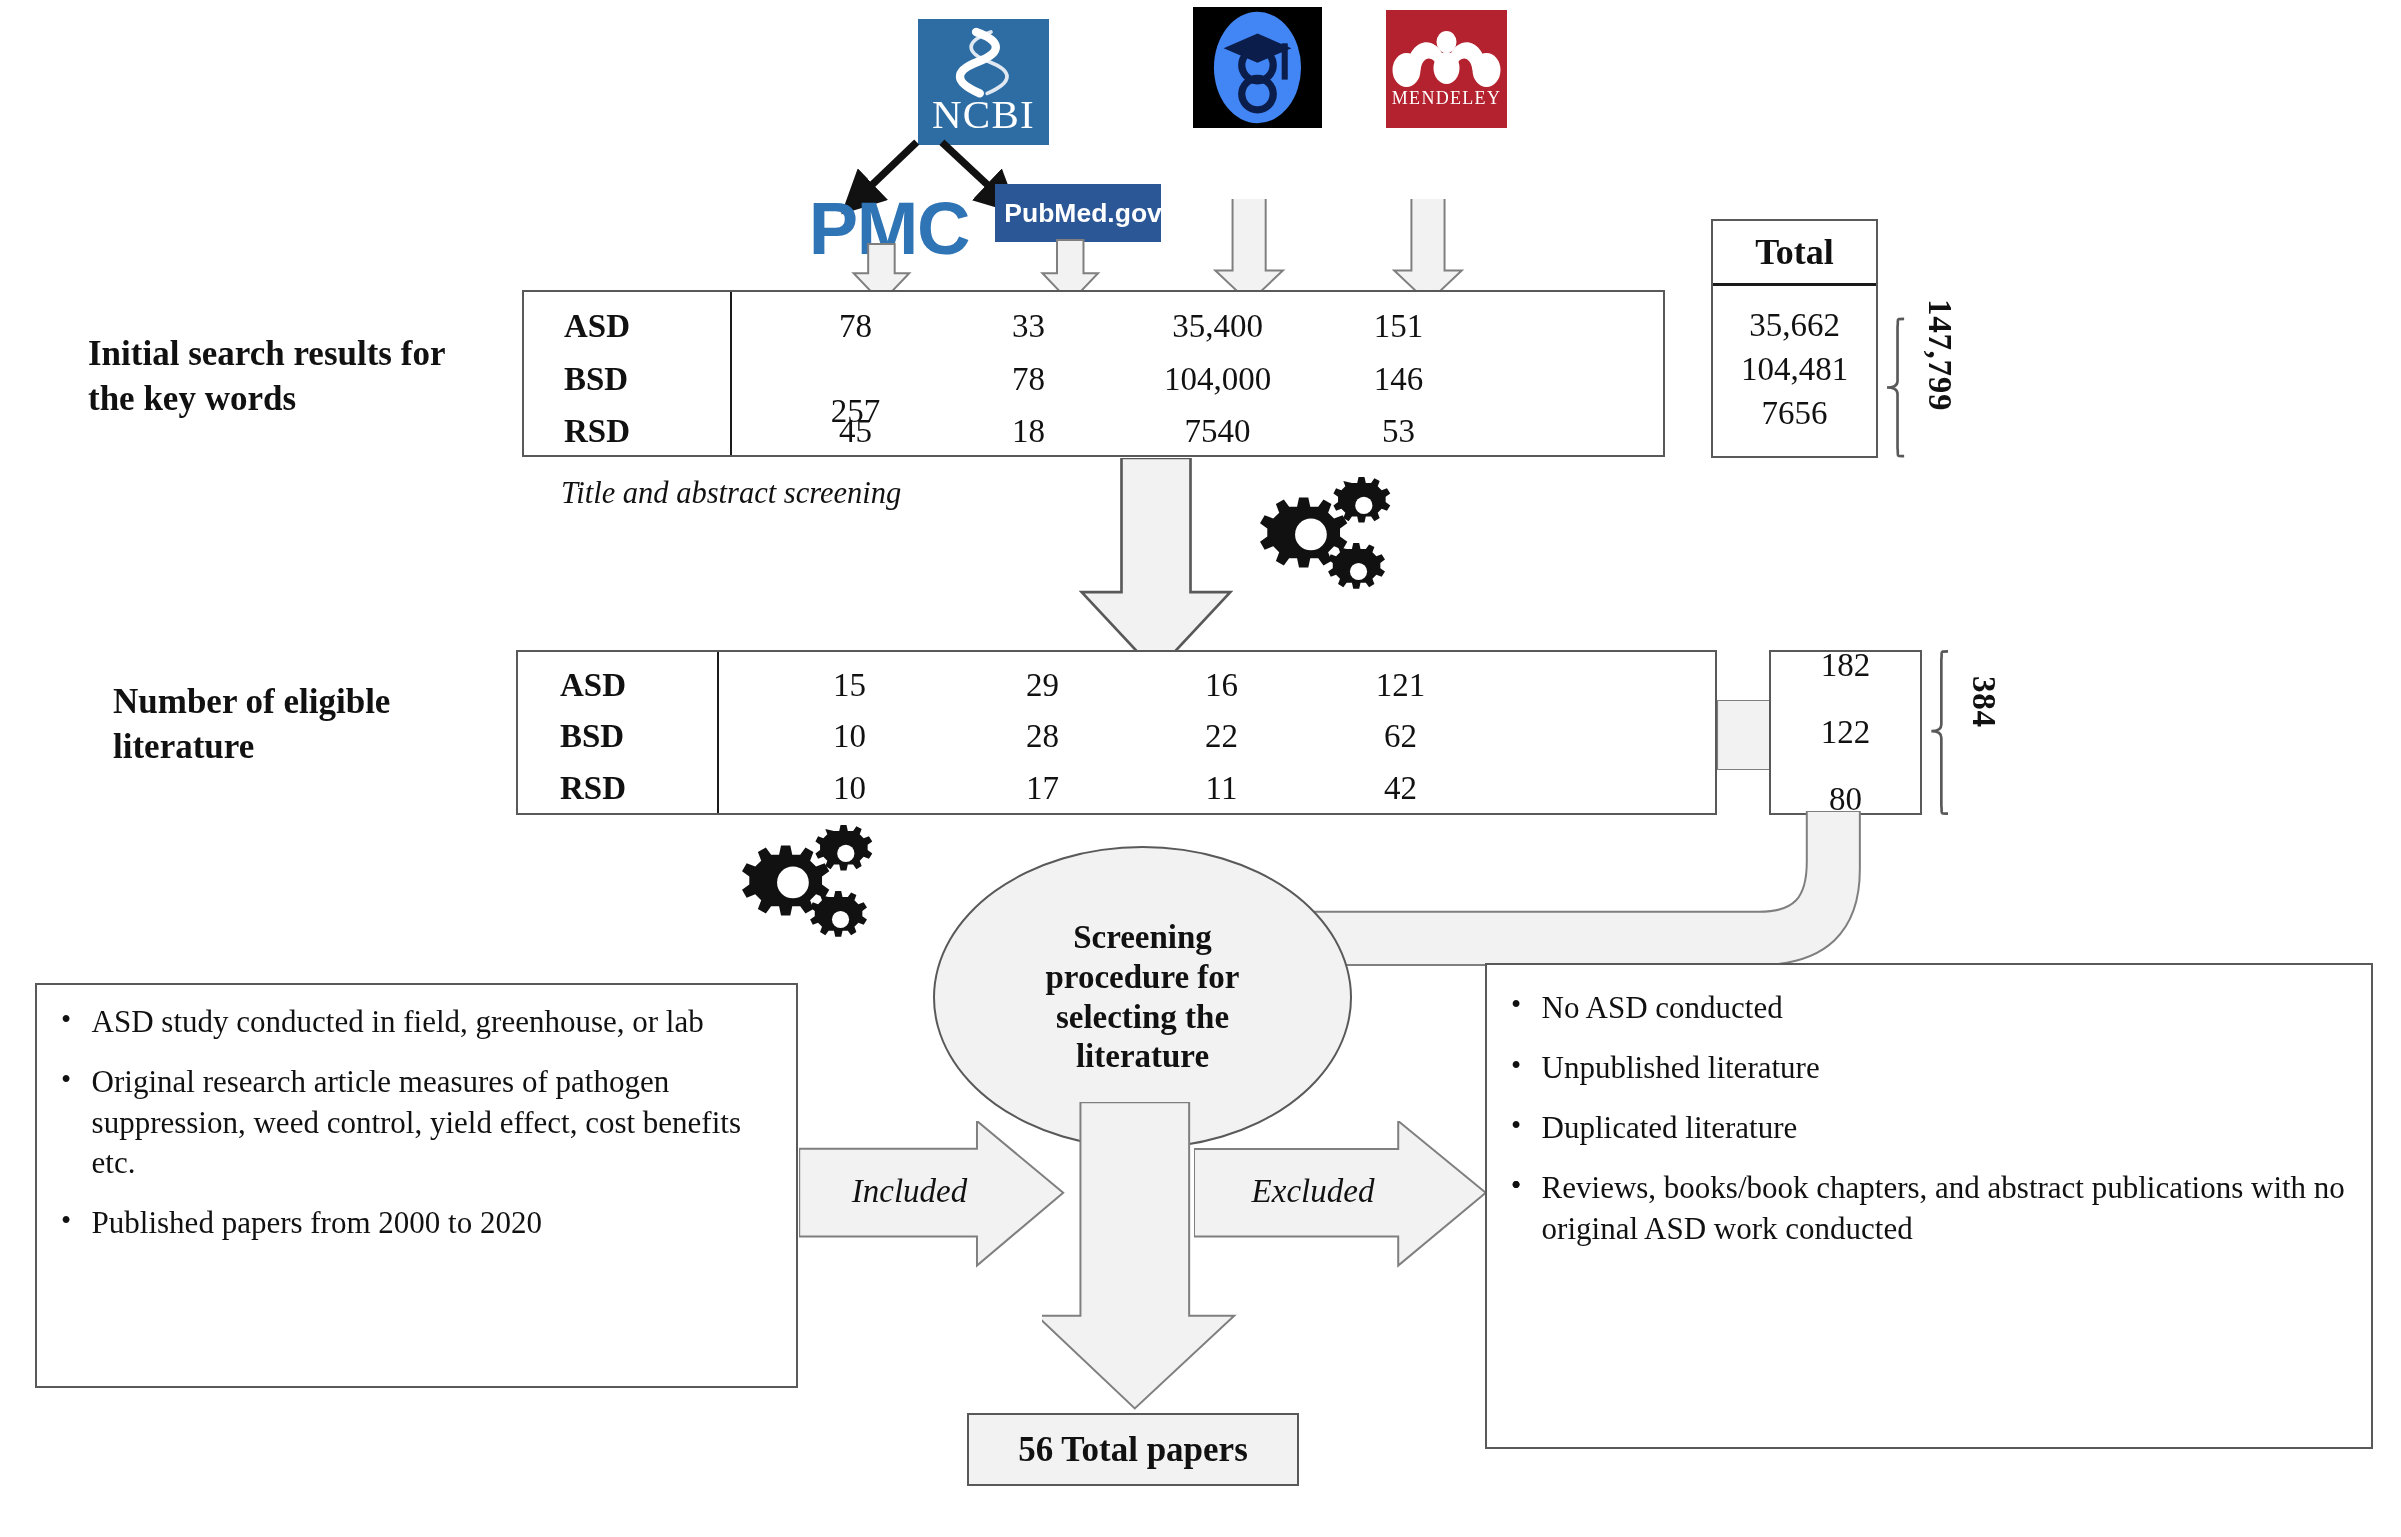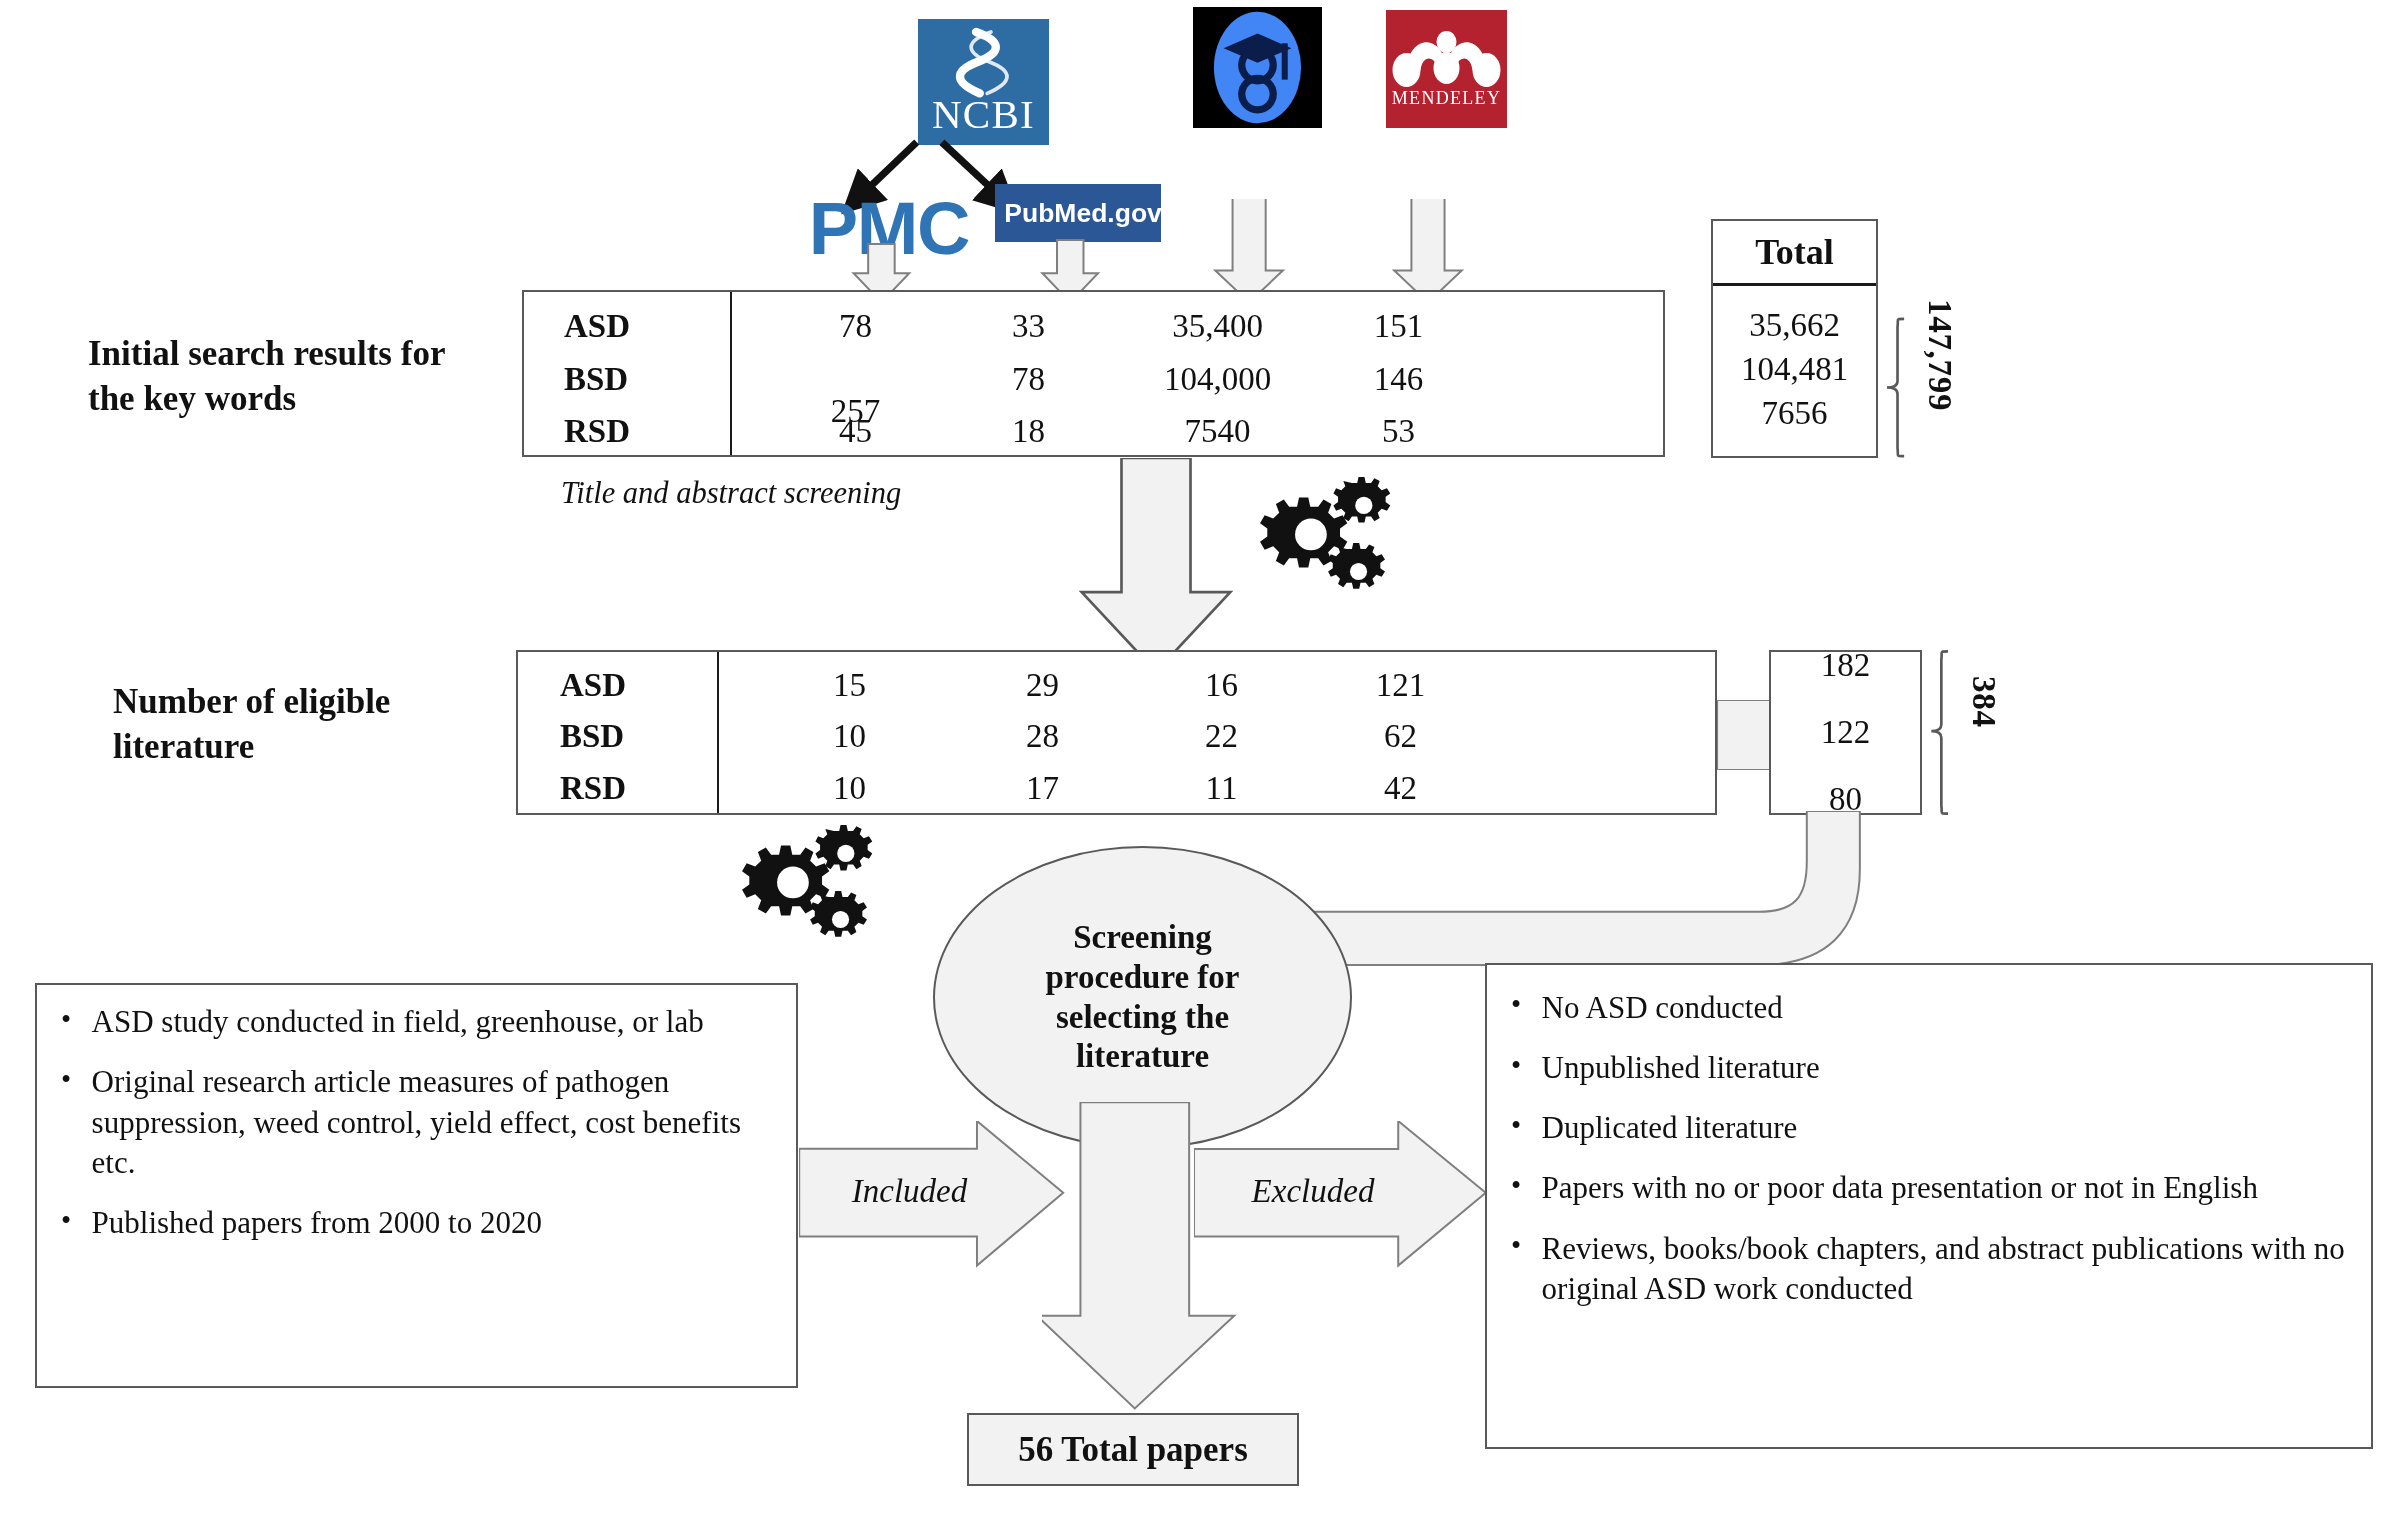--- a/index.html
+++ b/index.html
@@ -315,21 +315,20 @@
       <li>
         <span class="bul">•</span>
         <span>Unpublished literature</span>
       </li>
       <li>
         <span class="bul">•</span>
         <span>Duplicated literature</span>
       </li>
       <li>
         <span class="bul">•</span>
-        <span>Papers with no or poor data presentation or not in English</span>
       </li>
       <li>
         <span class="bul">•</span>
         <span>Reviews, books/book chapters, and abstract publications with no original ASD work conducted</span>
       </li>
     </ul>
   </div>
 
   <div class="finalbox" style="left:967px;top:1413px;width:332px;height:73px;">
     <span>56 Total papers</span>

